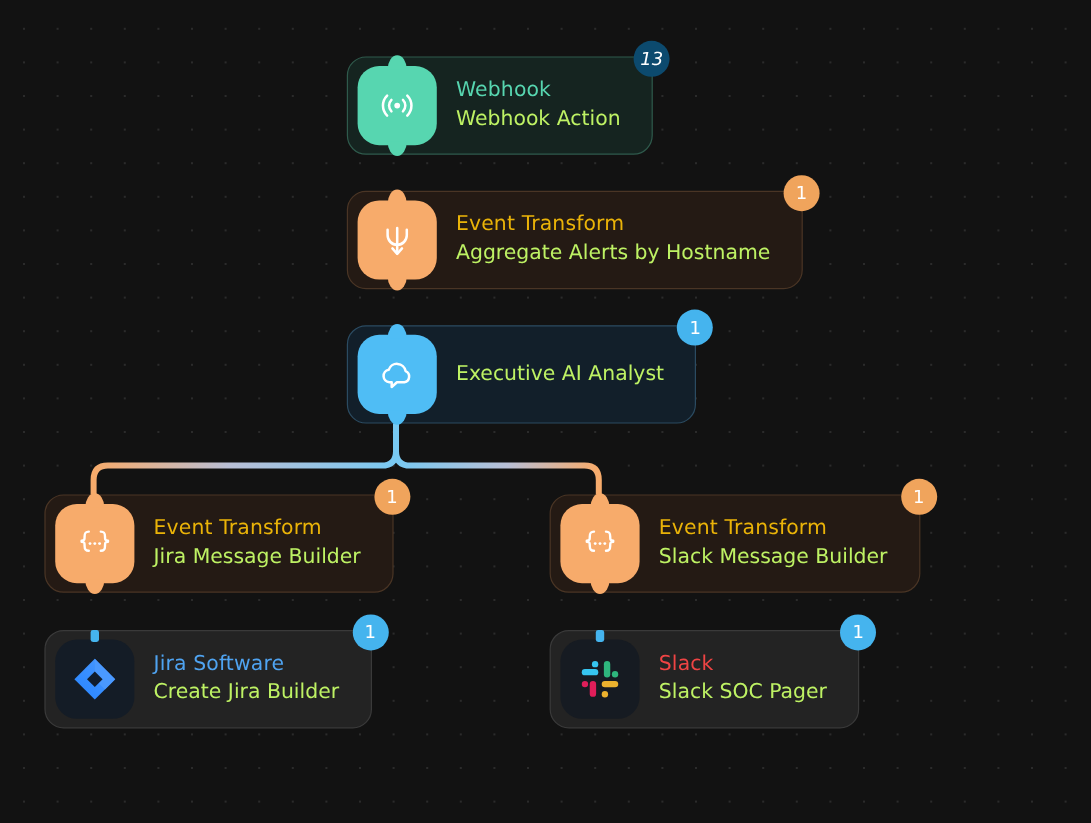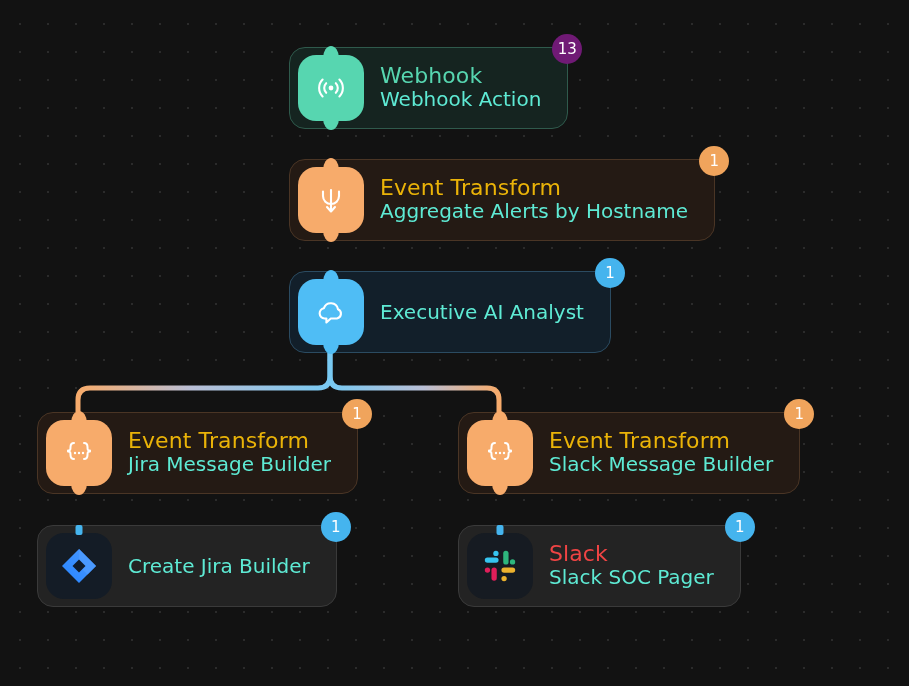--- a/index.html
+++ b/index.html
@@ -69,29 +69,29 @@
   .icon-tile::after  { bottom: -9px; border-radius: 0 0 50% 50% / 0 0 100% 100%; }
 
   .labels {
     display: flex;
     flex-direction: column;
     justify-content: center;
     padding: 0 26px 0 16px;
     z-index: 2;
   }
   .subtitle {
-    font-size: 22px;
+    font-size: 17px;
     line-height: 21px;
     letter-spacing: 0.1px;
     white-space: nowrap;
   }
   .title {
-    font-size: 20px;
+    font-size: 17px;
     line-height: 26px;
-    color: #5eead4;
+    color: #bef264;
     white-space: nowrap;
   }
 
   
   .badge {
     position: absolute;
     top: -14px;
     width: 30px;
     height: 30px;
     border-radius: 50%;
@@ -101,21 +101,21 @@
     color: #ffffff;
     font-size: 15px;
     line-height: 1;
     z-index: 6;
   }
 
   
   .t-teal  .icon-tile { background: #57d6b0; }
   .t-teal  .node-card { background: #152420; border: 1px solid #2f5a4c; }
   .t-teal  .subtitle  { color: #57d6b0; }
-  .t-teal  .badge     { background: #701a75; }
+  .t-teal  .badge     { background: #0c4a6e; font-style: italic; }
 
   .t-orange .icon-tile { background: #f7ab6b; }
   .t-orange .node-card { background: #241a14; border: 1px solid #4a3525; }
   .t-orange .subtitle  { color: #eab308; }
   .t-orange .badge     { background: #f0a45c; }
 
   .t-blue  .icon-tile { background: #4fbdf5; }
   .t-blue  .node-card { background: #121f2a; border: 1px solid #2b4b61; }
   .t-blue  .subtitle  { color: #4fbdf5; }
   .t-blue  .badge     { background: #45b4ee; }
@@ -282,20 +282,21 @@
               <stop offset="0%" stop-color="#0052cc"></stop>
               <stop offset="100%" stop-color="#2684ff"></stop>
             </linearGradient>
           </defs>
           <path d="M20 3 L37 20 L20 37 L3 20 Z" fill="url(#jira-g1)"></path>
           <path d="M20 3 L37 20 L28.5 28.5 L20 20 Z" fill="#4c9aff" opacity="0.85"></path>
           <path d="M20 13.5 L26.5 20 L20 26.5 L13.5 20 Z" fill="#101c2c"></path>
         </svg>
       </div>
       <div class="labels">
+        <span class="subtitle">Jira Software</span>
         <span class="title">Create Jira Builder</span>
       </div>
       <div class="badge" style="right:-15px;">1</div>
     </div>
   </div>
 
   <div class="node t-slack" style="left:458px; top:525px;">
     <div class="node-card">
       <div class="icon-tile">
         <svg width="38" height="38" viewBox="0 0 40 40">

